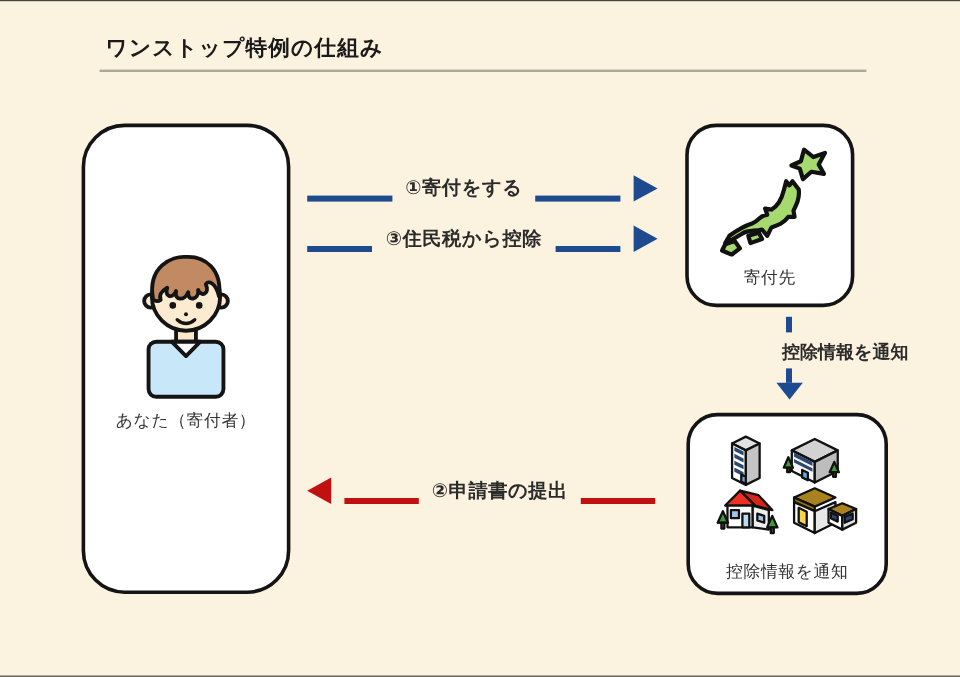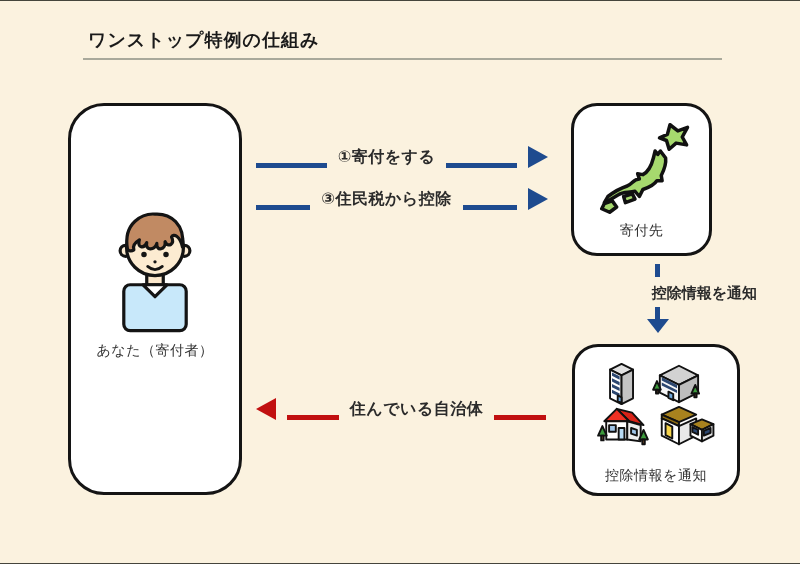--- a/index.html
+++ b/index.html
@@ -176,15 +176,15 @@
 </div>
 
 <div class="vseg vseg-1"></div>
 <div class="notify-label">控除情報を通知</div>
 <div class="vseg vseg-2"></div>
 <div class="tri-down"></div>
 
 <div class="arrow-h red arrow-deduct">
   <div class="tri-left"></div>
   <div class="seg"></div>
-  <span class="alabel">住んでいる自治体</span>
+  <span class="alabel">②申請書の提出</span>
   <div class="seg"></div>
 </div>
 
 </body></html>

